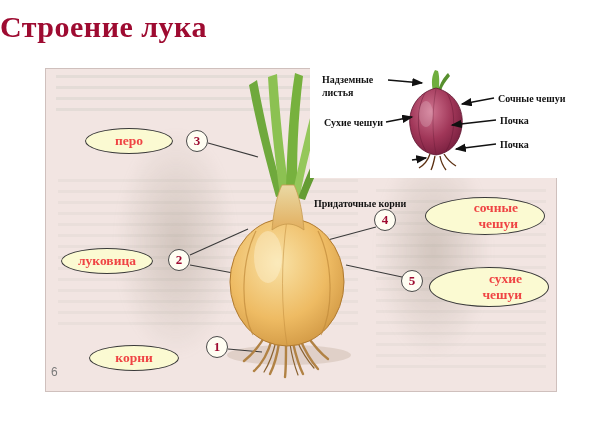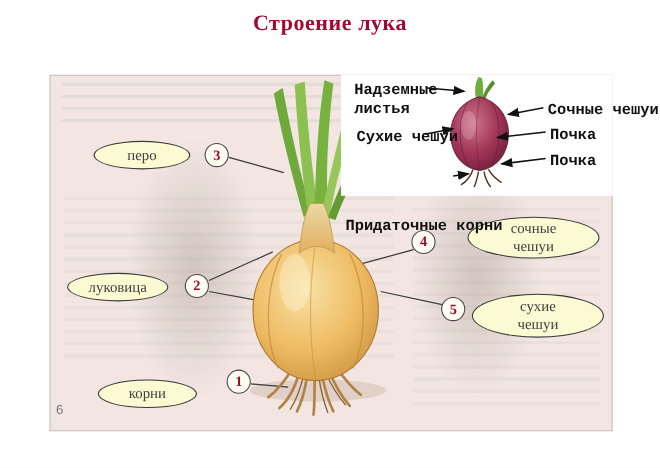--- a/index.html
+++ b/index.html
@@ -1,47 +1,47 @@
 <!DOCTYPE html>
 <html><head>
 <meta charset="utf-8">
 <style>
   html,body{margin:0;padding:0;background:#ffffff;}
   .slide{position:relative;width:600px;height:425px;background:#ffffff;overflow:hidden;
          font-family:"Liberation Serif",serif;}
   .abs{position:absolute;}
 
-  .title{position:absolute;left:0;top:10px;width:100%;text-align:center;
-         font-size:20px;font-weight:bold;color:#9e0b31;letter-spacing:0.5px;}
+  .title{position:absolute;left:0;top:10px;width:100%;
+         font-size:30px;font-weight:bold;color:#9e0b31;letter-spacing:0.5px;}
 
   .panel{position:absolute;left:45px;top:68px;width:512px;height:324px;
          background:#f2e5e2;border:1px solid #cfc0bd;box-sizing:border-box;}
 
   
   .txtrows{position:absolute;background:repeating-linear-gradient(
       to bottom, rgba(95,130,110,0.16) 0px, rgba(95,130,110,0.16) 3px,
       transparent 3px, transparent 11px);opacity:.6;filter:blur(.4px);}
   .ghost{position:absolute;border-radius:50%;
       background:radial-gradient(ellipse at center, rgba(150,138,122,0.35), rgba(150,138,122,0) 70%);
       filter:blur(4px);}
 
   .oval{position:absolute;display:flex;align-items:center;justify-content:center;
         background:#fbfad2;border:1px solid #3a3a3a;border-radius:50%;
-        font-size:13.5px;font-weight:400;color:#404040;text-align:center;line-height:1.15;
+        font-size:13.5px;font-weight:700;color:#ef4444;text-align:right;line-height:1.15;
         box-sizing:border-box;}
   .oval.two{padding:0 26px;}
 
   .numc{position:absolute;width:22px;height:22px;border-radius:50%;
         background:#fffdf2;border:1.5px solid #4a4a4a;box-sizing:border-box;
         display:flex;align-items:center;justify-content:center;
         font-size:13px;font-weight:bold;color:#9e0b31;}
 
   .inset{position:absolute;left:310px;top:68px;width:247px;height:110px;background:#ffffff;}
-  .ins-label{position:absolute;font-family:Liberation Mono, monospace;
-        font-size:14px;font-weight:bold;color:#111;line-height:1.3;}
+  .ins-label{position:absolute;font-family:Liberation Serif, serif;
+        font-size:10px;font-weight:bold;color:#111;line-height:1.3;}
   .nowrap{white-space:nowrap;}
 
   .pagenum{position:absolute;left:5px;top:296px;font-size:12px;color:#7a7a7a;
         font-family:"Liberation Sans",sans-serif;}
 </style>
 </head>
 <body>
 
 <div class="slide">
 

